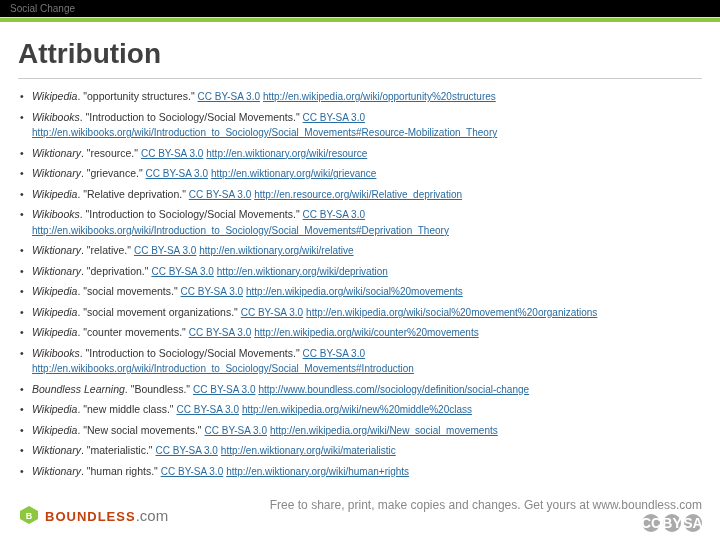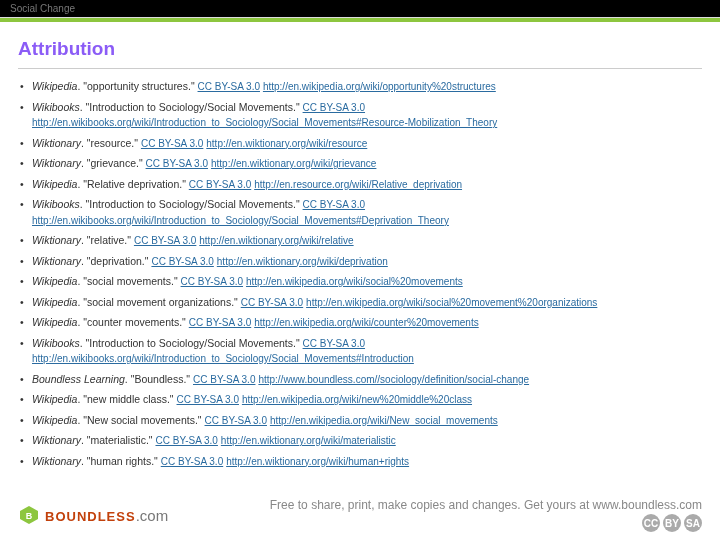--- a/index.html
+++ b/index.html
@@ -21,23 +21,23 @@
     }
     #progress-bar {
       height: 4px;
       background: linear-gradient(to right, #8dc63f 0%, #8dc63f 100%);
       width: 100%;
     }
     #main {
       padding: 10px 18px 30px 18px;
     }
     h1 {
-      font-size: 19px;
+      font-size: 28px;
       font-weight: bold;
-      color: #8b5cf6;
+      color: #404040;
       margin-bottom: 8px;
       margin-top: 6px;
     }
     .divider {
       border: none;
       border-top: 1px solid #ccc;
       margin-bottom: 10px;
     }
     .attribution-list {
       list-style: none;
@@ -101,21 +101,21 @@
     }
     .cc-badge {
       width: 18px;
       height: 18px;
       border-radius: 50%;
       background: #aaa;
       display: inline-flex;
       align-items: center;
       justify-content: center;
       color: #fff;
-      font-size: 10px;
+      font-size: 14px;
       font-weight: bold;
     }
   </style>
 </head>
 <body>
 
 <div id="top-bar">
   <span>Social Change</span>
 </div>
 <div id="progress-bar"></div>

